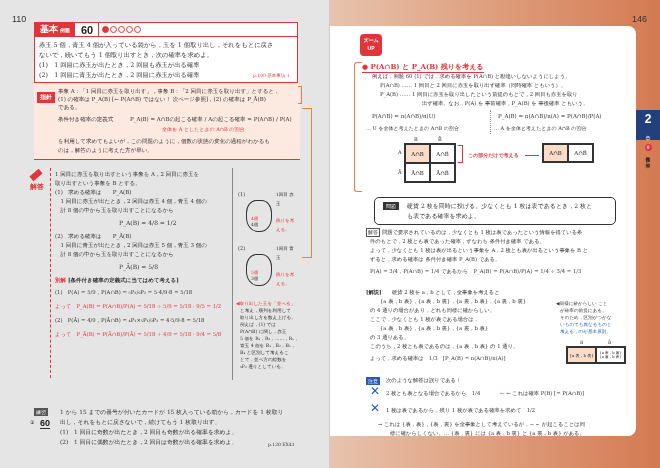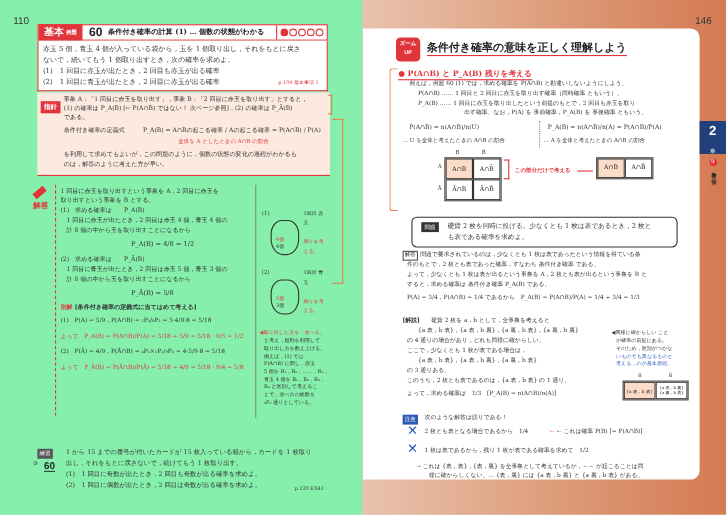--- a/index.html
+++ b/index.html
@@ -1,18 +1,18 @@
 <!DOCTYPE html>
 <html><head>
 <meta charset="utf-8">
 <style>
 *{box-sizing:border-box;margin:0;padding:0}
 html,body{width:660px;height:468px;overflow:hidden;background:#9a9a9a;font-family:"DejaVu Serif",serif;color:#222}
 .spread{position:relative;width:660px;height:468px;background:#fff}
-.page-l{position:absolute;left:0;top:0;width:330px;height:468px;background:#86efac;border-right:1px solid #ccc}
+.page-l{position:absolute;left:0;top:0;width:330px;height:468px;background:#e5e5e5;border-right:1px solid #ccc}
 .page-r{position:absolute;left:330px;top:0;width:330px;height:468px;background:linear-gradient(90deg,#e8c3ae 0%,#dd9a78 55%,#d47a52 100%)}
 .page-r .sheet{position:absolute;left:0;top:26px;width:306px;height:410px;background:#fff;border-radius:0 8px 8px 0}
 .pnum{position:absolute;font-family:"Liberation Sans",sans-serif;font-size:9px;color:#333}
 .t{position:absolute;font-size:6.3px;line-height:9px;white-space:nowrap;color:#333}
 .red{color:#e0353b}
 .blue{color:#2a5ab5}
 
 .ex-head{position:absolute;left:34px;top:22px;width:264px;height:15px;border:1px solid #e0353b;display:flex;align-items:center;background:#fff}
 .ex-tag{background:#e0353b;color:#fff;font-family:"Liberation Sans",sans-serif;font-weight:bold;font-size:9px;height:15px;padding:0 5px;display:flex;align-items:center}
 .ex-tag small{font-size:5px;margin-left:2px}
@@ -56,21 +56,20 @@
 
   <div class="page-l">
     <div class="pnum" style="left:12px;top:14px">110</div>
 
     <div class="ex-head">
       <div class="ex-tag">
           <span>基本</span>
           <small>例題</small>
         </div>
       <div class="ex-no">60</div>
-      <div class="ex-title">条件付き確率の計算 (1) … 個数の状態がわかる</div>
       <div class="ex-diff">
         <span class="on"></span>
         <span></span>
         <span></span>
         <span></span>
         <span></span>
       </div>
     </div>
     <div class="ex-box">
       <div class="t" style="left:4px;top:3px">赤玉 5 個，青玉 4 個が入っている袋から，玉を 1 個取り出し，それをもとに戻さ</div>
@@ -152,21 +151,20 @@
     <div class="t" style="left:60px;top:428px;font-size:5.8px">(1)　1 回目に奇数が出たとき，2 回目も奇数が出る確率を求めよ。</div>
     <div class="t" style="left:60px;top:438px;font-size:5.8px">(2)　1 回目に偶数が出たとき，2 回目は奇数が出る確率を求めよ。</div>
     <div class="t" style="left:268px;top:440px;font-size:4.5px">p.120 EX41</div>
   </div>
 
   <div class="page-r">
     <div class="pnum" style="left:302px;top:14px;color:#333">146</div>
     <div class="sheet"></div>
 
     <div class="zoom-badge"><span>ズーム</span><br><span>UP</span></div>
-    <div class="zoom-title">条件付き確率の意味を正しく理解しよう</div>
 
     <div class="sec-bracket"></div>
     <div class="sec-head" style="left:32px">● P(A∩B) と P_A(B) 残りを考える</div>
     <div class="t" style="left:42px;top:72px;font-size:5.3px">例えば，例題 60 (1) では，求める確率を P(A∩B) と勘違いしないようにしよう。</div>
     <div class="t" style="left:50px;top:81px;font-size:5.3px">P(A∩B) …… 1 回目と 2 回目に赤玉を取り出す確率（同時確率 ともいう）。</div>
     <div class="t" style="left:50px;top:90px;font-size:5.3px">P_A(B) …… 1 回目に赤玉を取り出したという前提のもとで，2 回目も赤玉を取り</div>
     <div class="t" style="left:92px;top:99px;font-size:5.3px">出す確率。なお，P(A) を 事前確率，P_A(B) を 事後確率 ともいう。</div>
 
     <div class="t" style="left:42px;top:112px;font-size:5.5px">P(A∩B) = n(A∩B)/n(U)</div>
     <div class="t" style="left:36px;top:124px;font-size:5px">… U を全体と考えたときの A∩B の割合</div>

